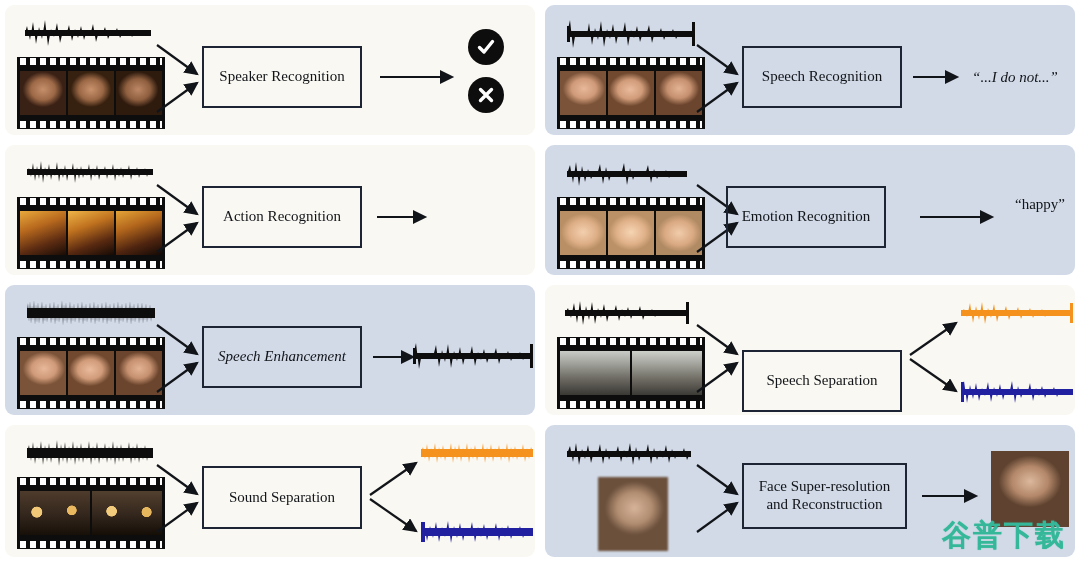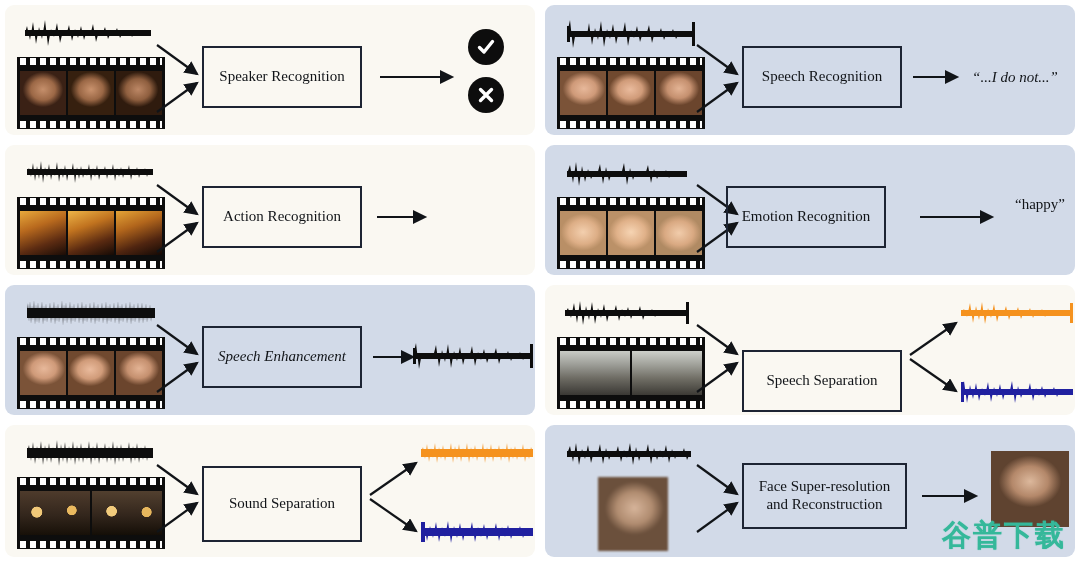--- a/index.html
+++ b/index.html
@@ -479,21 +479,21 @@
     <div class="arrow" style="left:152px;top:75px;">
       <svg width="50" height="36" viewBox="0 0 50 36">
           <defs>
             <marker id="ah21" markerWidth="7" markerHeight="7" refX="5.5" refY="3.2" orient="auto">
               <path d="M0,0 L6.5,3.2 L0,6.4 z" fill="#111418"></path>
             </marker>
           </defs>
           <line x1="0" y1="32" x2="40" y2="3" stroke="#111418" stroke-width="2.2" marker-end="url(#ah21)"></line>
         </svg>
     </div>
-    <div class="pbox" style="left:197px;top:41px;width:160px;height:76px;">Sound Separation</div>
+    <div class="pbox" style="left:197px;top:41px;width:160px;height:63px;">Sound Separation</div>
     <div class="arrow" style="left:365px;top:34px;">
       <svg width="56" height="40" viewBox="0 0 56 40">
           <defs>
             <marker id="ah22" markerWidth="7" markerHeight="7" refX="5.5" refY="3.2" orient="auto">
               <path d="M0,0 L6.5,3.2 L0,6.4 z" fill="#111418"></path>
             </marker>
           </defs>
           <line x1="0" y1="36" x2="46" y2="4" stroke="#111418" stroke-width="2.2" marker-end="url(#ah22)"></line>
         </svg>
     </div>

